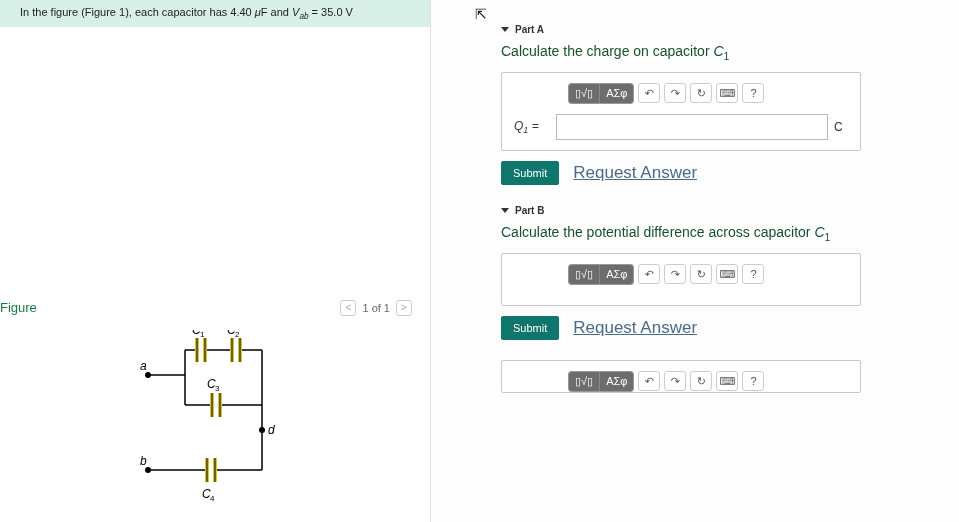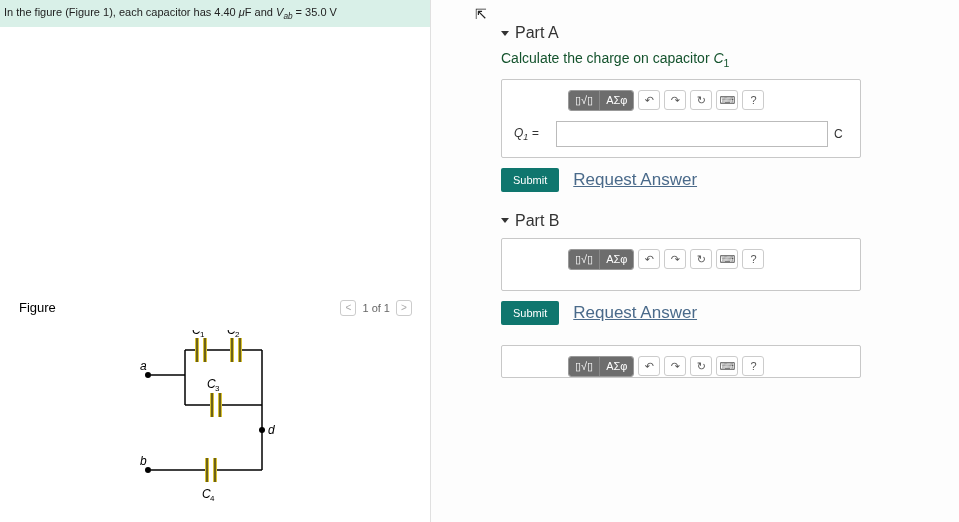--- a/index.html
+++ b/index.html
@@ -13,30 +13,30 @@
     overflow: hidden;
   }
   .container { display: flex; height: 100%; }
   .left-col {
     width: 430px;
     background: #fff;
     position: relative;
   }
   .prompt {
     background: #d9f0e8;
-    padding: 6px 4px;
+    padding: 6px 20px;
     font-size: 11px;
     color: #222;
   }
   .figure-label {
     position: absolute;
     top: 300px;
-    left: 19px;
+    left: 0;
     font-size: 13px;
-    color: #000000;
+    color: #15803d;
   }
   .figure-pager {
     position: absolute;
     top: 300px;
     right: 18px;
     font-size: 11px;
     color: #666;
     display: flex;
     align-items: center;
     gap: 6px;
@@ -66,22 +66,22 @@
     border-left: 1px solid #e0e0e0;
     overflow: hidden;
   }
   .part {
     margin-bottom: 20px;
   }
   .part-header {
     display: flex;
     align-items: center;
     gap: 6px;
-    font-weight: normal;
-    font-size: 16px;
+    font-weight: bold;
+    font-size: 10px;
     margin-bottom: 8px;
   }
   .caret {
     width: 0; height: 0;
     border-left: 4px solid transparent;
     border-right: 4px solid transparent;
     border-top: 5px solid #333;
   }
   .part-desc {
     font-size: 14px;
@@ -301,20 +301,21 @@
         <button class="submit-btn">Submit</button>
         <span class="req-link">Request Answer</span>
       </div>
     </div>
 
     <div class="part">
       <div class="part-header">
         <span class="caret"></span>
         <span>Part B</span>
       </div>
+      <div class="part-desc">Calculate the potential difference across capacitor <span class="i">C</span><sub>1</sub></div>
       <div class="answer-box">
         <div class="toolbar">
           <div class="tb-grp">
             <span class="tb-btn">▯√▯</span>
             <span class="tb-btn">ΑΣφ</span>
           </div>
           <span class="tb-light">↶</span>
           <span class="tb-light">↷</span>
           <span class="tb-light">↻</span>
           <span class="tb-light">⌨</span>

